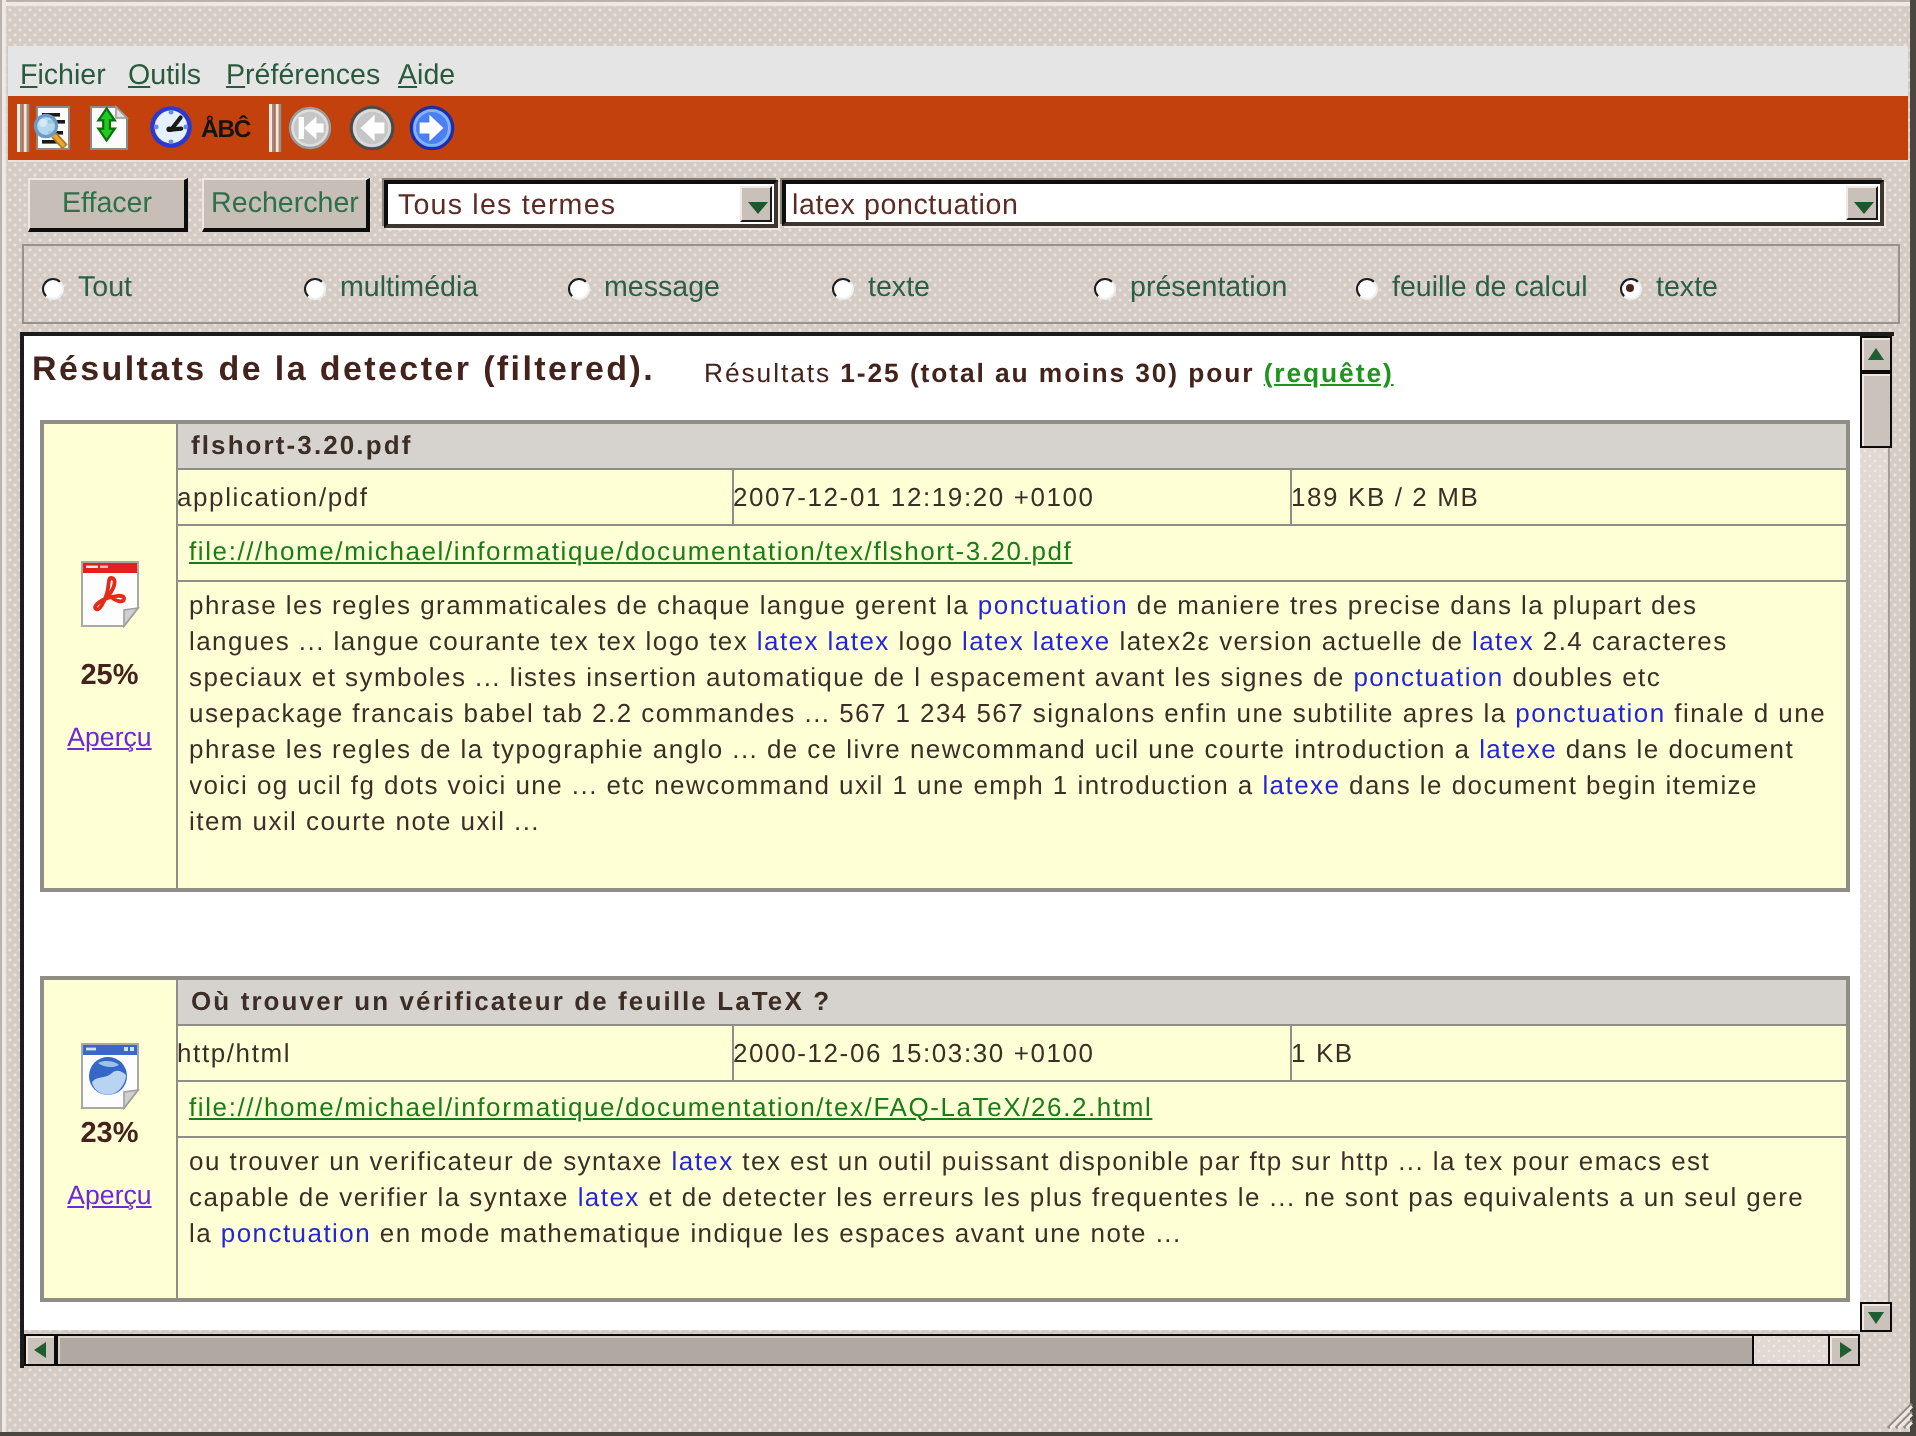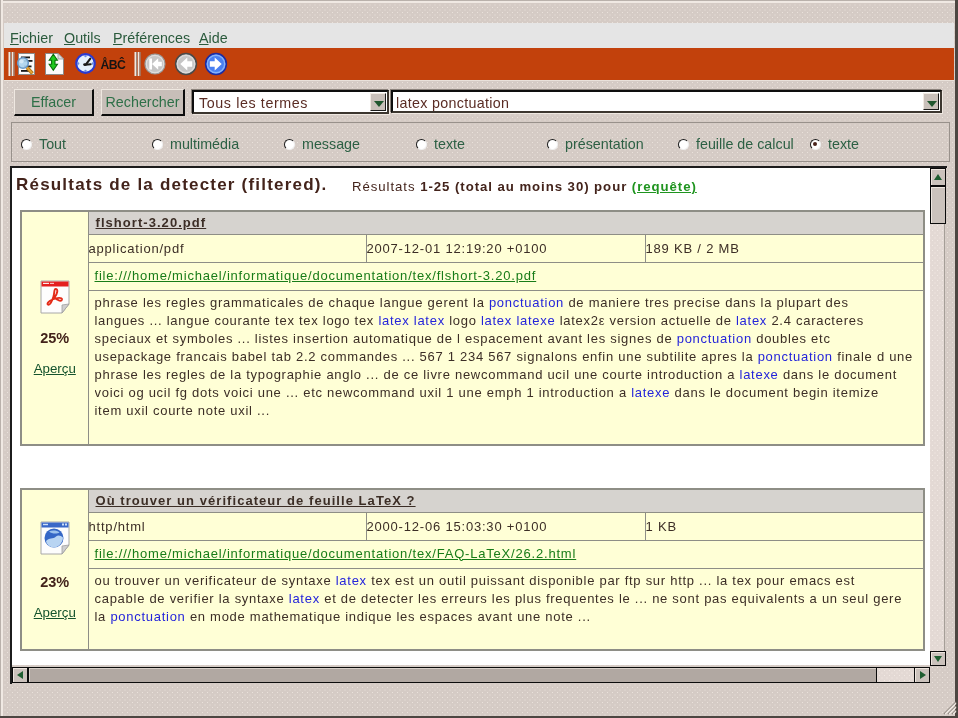--- a/index.html
+++ b/index.html
@@ -65,29 +65,29 @@
 #hsb { left:12px; top:666px; width:918px; height:18px; }
 
 #rhead1 { left:16px; top:175px; font-size:17px; font-weight:bold; color:#43231b; white-space:nowrap; letter-spacing:1.2px; }
 #rhead2 { left:352px; top:179px; font-size:13.2px; font-weight:normal; color:#43231b; white-space:nowrap; letter-spacing:0.95px; }
 #rhead2 b { font-weight:bold; }
 #rhead2 .req { color:#1f941f; text-decoration:underline; font-weight:bold; }
 table.res { position:absolute; border-collapse:collapse; table-layout:fixed; background:#ffffd6; }
 table.res td { border:1px solid #8e8e86; font-size:13px; color:#3c2e26; vertical-align:top; }
 table.res { border:2px solid #8e8e86; }
 td.icocell { text-align:center; }
-td.titlecell { background:#d6d3cf; font-weight:bold; color:#43231b; padding:3px 0 0 7px; font-size:13.3px; letter-spacing:1.05px;text-decoration:underline; }
+td.titlecell { background:#d6d3cf; font-weight:bold; color:#43231b; padding:3px 0 0 7px; font-size:13.3px; letter-spacing:1.05px; }
 td.meta { text-align:left; padding-top:6px; letter-spacing:0.8px; }
 td.urlcell { padding:5px 0 0 6px; }
 td.urlcell a { color:#187c18; letter-spacing:0.8px; text-decoration:underline; }
 td.snip { padding:3px 0 11px 6px; line-height:18px; color:#494034; letter-spacing:0.72px; }
 td.snip .d { white-space:nowrap; overflow:hidden; }
 .kw { color:#2424da; }
 .pct { font-weight:bold; color:#43231b; font-size:14.5px; }
-.apercu { color:#14532d; text-decoration:underline; font-size:13.3px; }
+.apercu { color:#6d28d9; text-decoration:underline; font-size:13.3px; }
 
 .sbBtn { position:absolute; background:#cbc2bc; border:1px solid #0b0b0b;
   box-shadow: inset 1px 1px 0 #eee6df; }
 .sbThumbV { position:absolute; background:#cbc2bc; border:1px solid #0b0b0b; box-shadow: inset 1px 1px 0 #eee6df; }
 .sbThumbH { position:absolute; background:#b1a8a2; border:1px solid #0b0b0b; box-shadow: inset 1px 1px 0 #d8d0c9; }
 .groove { position:absolute; background-color:#e3d9d4;
   background-image: radial-gradient(circle, #f1e9e3 0.55px, rgba(0,0,0,0) 0.85px),
                     radial-gradient(circle, #f1e9e3 0.55px, rgba(0,0,0,0) 0.85px);
   background-size:5px 5px, 5px 5px; background-position:0 0, 2.5px 2.5px; }
 .tri-up { width:0; height:0; border-left:4.5px solid rgba(0,0,0,0); border-right:4.5px solid rgba(0,0,0,0); border-bottom:6px solid #1f5e31; position:absolute; }
@@ -309,21 +309,21 @@
         <path d="M1,1 L29,1 L29,24 L22,33 L1,33 Z" fill="#fdfdfd" stroke="#a8a8a8" stroke-width="1"></path>
         <rect x="1.5" y="1.5" width="27" height="5" fill="#3a68c8"></rect>
         <rect x="3" y="2.8" width="5" height="1.4" fill="#cfe0f8"></rect>
         <rect x="22" y="2.5" width="2" height="2" fill="#cfe0f8"></rect>
             <rect x="25" y="2.5" width="2" height="2" fill="#cfe0f8"></rect>
         <path d="M22,33 L22,25 L29,24 Z" fill="#d0d0d0" stroke="#a0a0a0" stroke-width="0.8"></path>
         <circle cx="14" cy="17" r="9.5" fill="#3567c6"></circle>
         <path d="M6,20 C9,16.5 13,18.5 16,15.5 C18,13.5 21,14.5 23,16.5 C23,21 19,26.4 14,26.4 C10,26.4 6.5,23.5 6,20 Z" fill="#b8d4f2"></path>
         <path d="M9,10.5 C12,9 17,9.2 19.5,11.5 C17,13 12,13 9,10.5 Z" fill="#9cc2ec"></path>
       </svg>
-      <div class="pct" style="margin-top:16px">23%</div>
+      <div class="pct" style="margin-top:1px">23%</div>
       <div style="margin-top:15px"><span class="apercu">Aperçu</span></div>
     </td>
     <td class="titlecell" colspan="3" style="height:23px">Où trouver un vérificateur de feuille LaTeX ?</td>
   </tr>
   <tr style="height:28px">
     <td class="meta">http/html</td>
     <td class="meta">2000-12-06 15:03:30 +0100</td>
     <td class="meta">1 KB</td>
   </tr>
   <tr style="height:28px">

